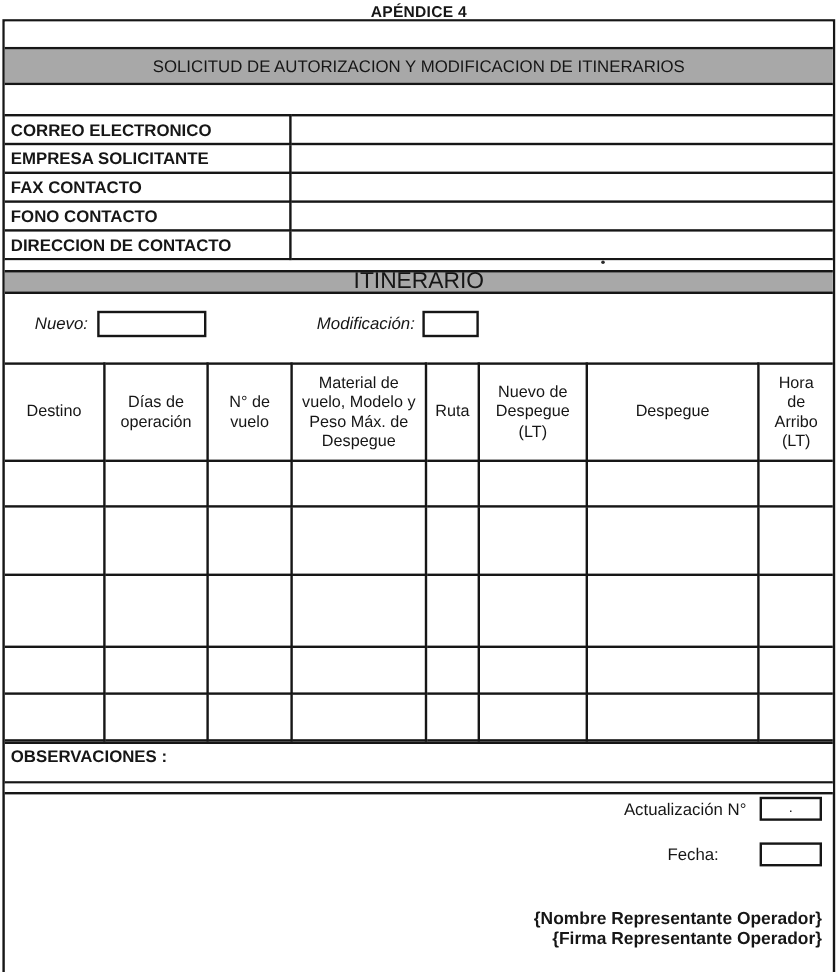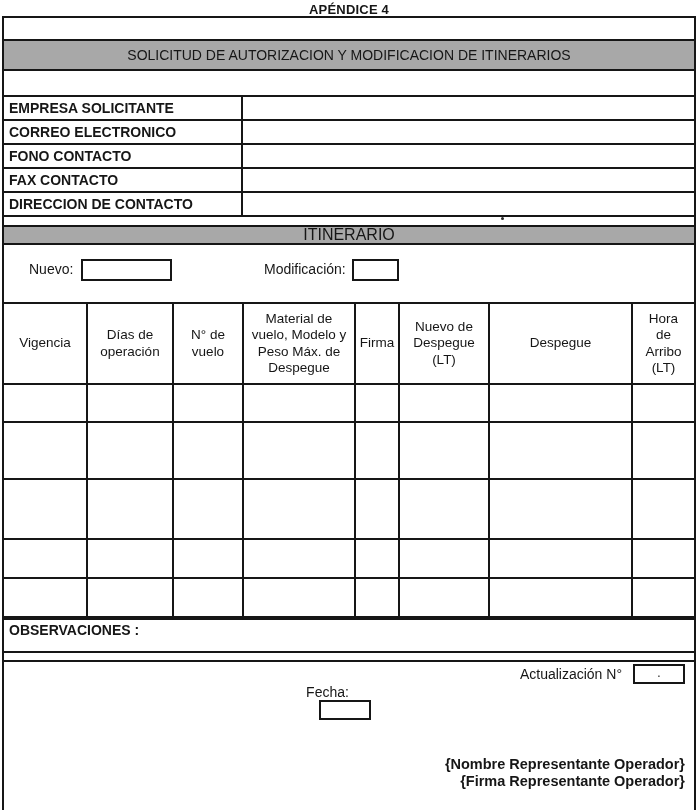--- a/index.html
+++ b/index.html
@@ -8,46 +8,46 @@
   .apendice{height:14px;padding-top:2px;text-align:center;font-size:13px;font-weight:bold;
             letter-spacing:.2px;}
   .outer{margin:0 2px;border:2px solid #161616;}
   .strip{position:relative;background:#fff;}
   .s1{height:21px;} .s2{height:24px;} .s3{height:8px;} .s4{height:7px;}
   .artifact{position:absolute;width:3px;height:3px;background:#2a2a2a;border-radius:50%;
             left:497px;top:0px;}
   .graybar{background:#a8a8a8;border-top:2px solid #161616;border-bottom:2px solid #161616;
            text-align:center;font-weight:normal;}
   .graybar.big{height:28px;line-height:28px;font-size:14px;}
-  .graybar.thin{height:16px;line-height:16px;font-size:16px;}
+  .graybar.thin{height:16px;line-height:16px;font-size:19px;}
   table{border-collapse:collapse;table-layout:fixed;width:100%;}
   .contact td{border:2px solid #161616;height:20px;overflow:hidden;}
   .contact td:first-child{border-left:none;}
   .contact td:last-child{border-right:none;}
   .contact .lbl{font-weight:bold;font-size:14px;padding:0 0 0 5px;white-space:nowrap;}
-  .nuevo-row{position:relative;height:57px;}
+  .nuevo-row{position:relative;height:57px;font-style:italic;}
   .nuevo-row .txt{position:absolute;top:16px;font-size:14px;}
   .lab-nuevo{left:25px;} .lab-mod{left:260px;}
   .fillbox{position:absolute;top:14px;border:2px solid #161616;background:#fff;}
   .box-nuevo{left:77px;width:87px;height:18px;}
   .box-mod{left:348px;width:43px;height:18px;}
   .itin th,.itin td{border:2px solid #161616;overflow:hidden;}
   .itin th:first-child,.itin td:first-child{border-left:none;}
   .itin th:last-child,.itin td:last-child{border-right:none;}
   .itin th{height:77px;font-weight:normal;font-size:13.5px;line-height:1.22;
            text-align:center;vertical-align:middle;padding:1px 2px;}
   .itin th.c7{padding:1px 8px;}
   .itin tr.r0 td{height:34px;} .itin tr.r1 td{height:53px;} .itin tr.r2 td{height:56px;}
   .itin tr.r3 td{height:35px;} .itin tr.r4 td{height:35px;}
   .obs{height:31px;border-top:2px solid #161616;border-bottom:2px solid #161616;}
   .obs-label{display:inline-block;padding:2px 0 0 5px;font-weight:bold;font-size:14px;}
   .footer{border-top:2px solid #161616;height:159px;padding-top:2px;}
   .f-row{display:flex;justify-content:flex-end;align-items:center;padding-right:9px;}
   .f-row.act{}
-  .f-row.fec{flex-direction:column;}
+  .f-row.fec{margin-top:18px;}
   .f-label{font-size:14px;}
   .f-label.act-l{margin-right:11px;}
   .f-label.fec-l{margin-right:34px;}
   .f-box{width:48px;height:16px;border:2px solid #161616;background:#fff;
          text-align:center;font-size:12px;line-height:14px;}
   .names{margin-top:36px;text-align:right;padding-right:9px;font-weight:bold;
          font-size:14.5px;line-height:1.2;}
 </style>
 </head>
 <body>
@@ -64,33 +64,33 @@
 
   <div class="strip s2"></div>
 
   <table class="contact">
     <colgroup>
         <col style="width:238px">
         <col>
       </colgroup>
     <tbody>
       <tr>
+        <td class="lbl">CORREO ELECTRONICO</td>
+        <td class="val"></td>
+      </tr>
+      <tr>
         <td class="lbl">EMPRESA SOLICITANTE</td>
         <td class="val"></td>
       </tr>
       <tr>
-        <td class="lbl">CORREO ELECTRONICO</td>
+        <td class="lbl">FAX CONTACTO</td>
         <td class="val"></td>
       </tr>
       <tr>
         <td class="lbl">FONO CONTACTO</td>
-        <td class="val"></td>
-      </tr>
-      <tr>
-        <td class="lbl">FAX CONTACTO</td>
         <td class="val"></td>
       </tr>
       <tr>
         <td class="lbl">DIRECCION DE CONTACTO</td>
         <td class="val"></td>
       </tr>
     </tbody>
   </table>
 
   <div class="strip s3">
@@ -114,25 +114,25 @@
         <col style="width:86px">
         <col style="width:70px">
       <col style="width:112px">
         <col style="width:44px">
         <col style="width:90px">
       <col style="width:143px">
         <col style="width:62px">
     </colgroup>
     <thead>
       <tr>
-        <th class="c0">Vigencia</th>
+        <th class="c0">Destino</th>
         <th class="c1">Días de operación</th>
         <th class="c2">N° de vuelo</th>
         <th class="c3">Material de vuelo, Modelo y Peso Máx. de Despegue</th>
-        <th class="c4">Firma</th>
+        <th class="c4">Ruta</th>
         <th class="c5">Nuevo de Despegue (LT)</th>
         <th class="c6">Despegue</th>
         <th class="c7">Hora de Arribo (LT)</th>
       </tr>
     </thead>
     <tbody>
       <tr class="r0">
         <td></td>
           <td></td>
           <td></td>

